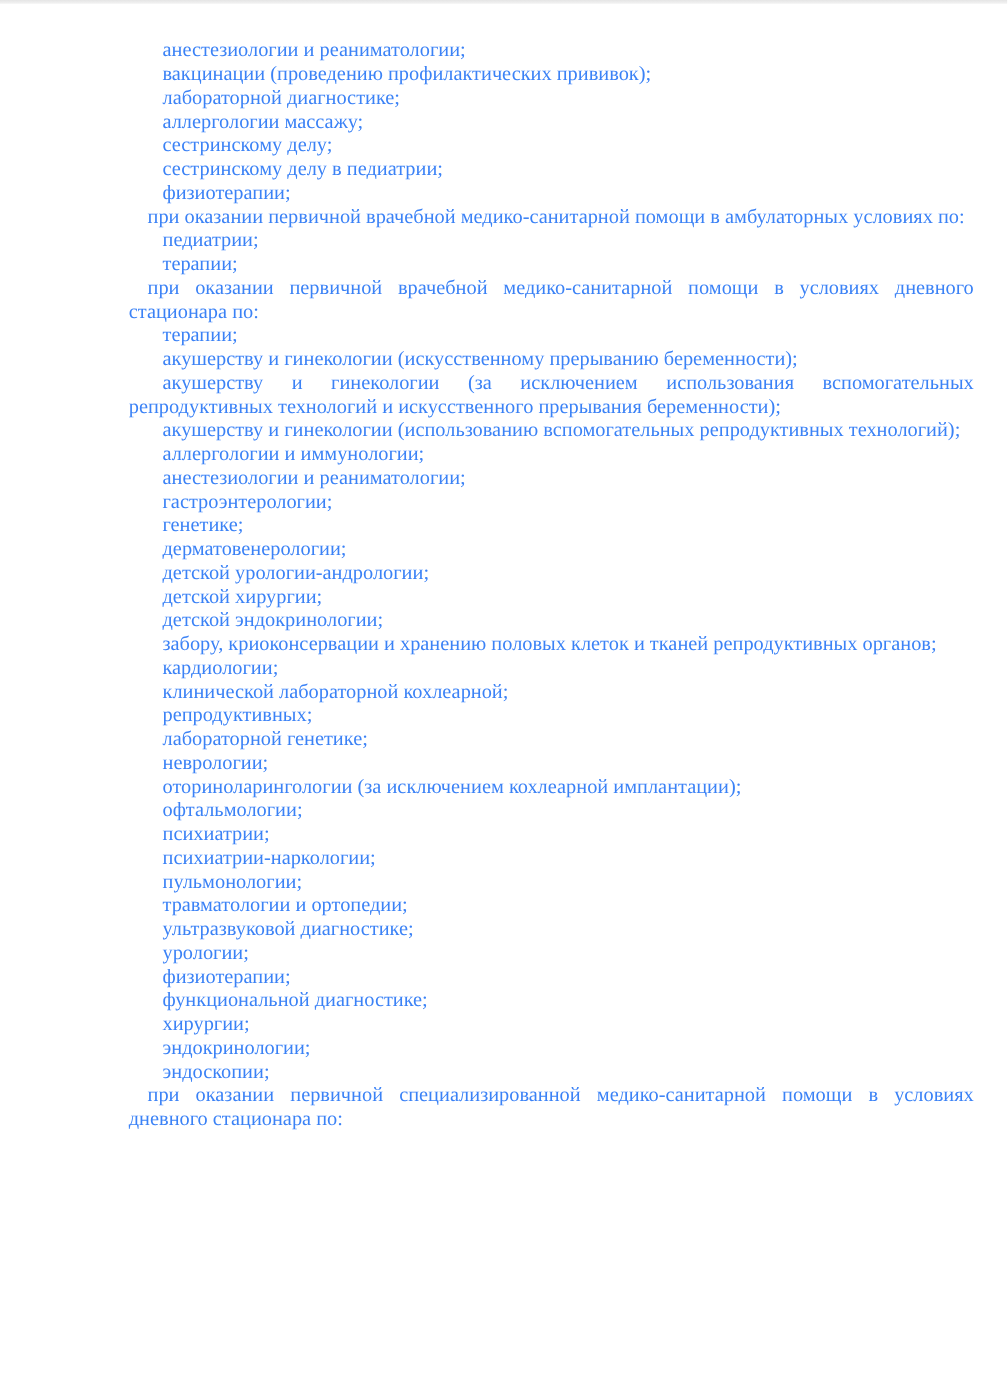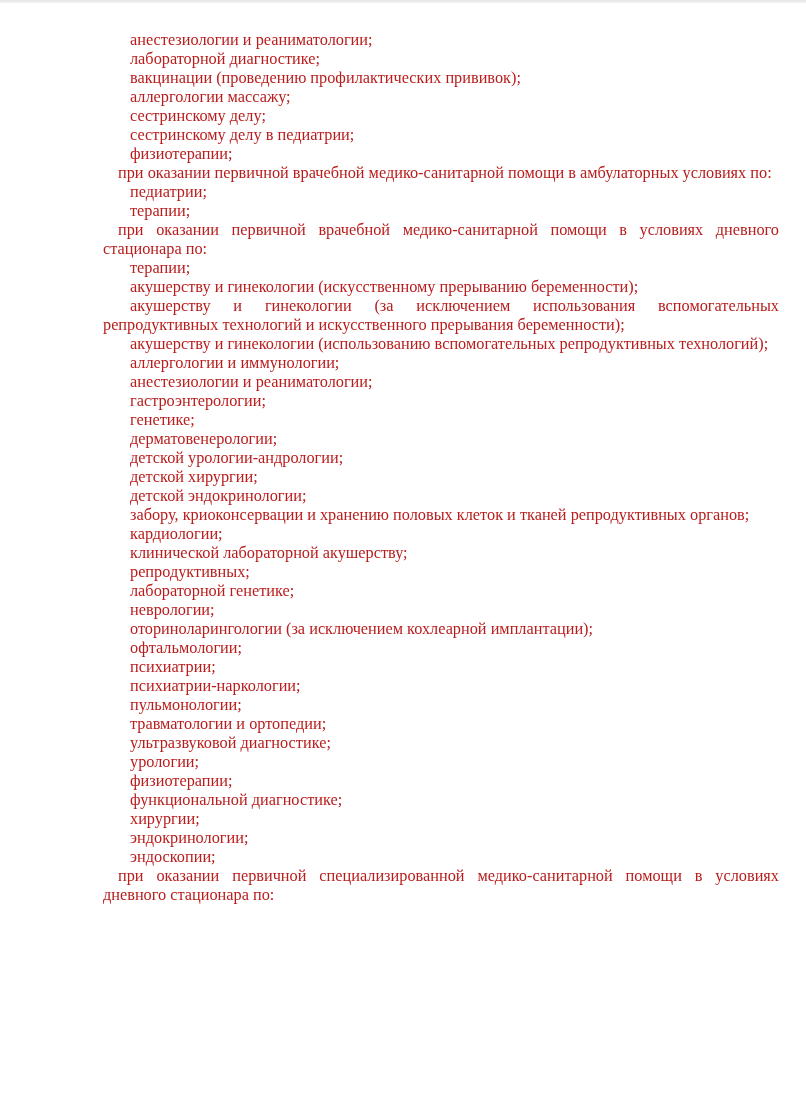--- a/index.html
+++ b/index.html
@@ -39,24 +39,24 @@
     hyphens: none;
   }
   p.para.item    { text-indent: 27px; }
   p.para.section { text-indent: 15px; }
 </style>
 </head>
 <body>
 
 <div class="page">
   <div class="top-edge" style="background: linear-gradient(rgb(229, 229, 229), rgb(243, 243, 243));"></div>
-  <div class="content" id="doc-content" style="color: #b91c1c;">
+  <div class="content" id="doc-content" style="color: #3b82f6;">
       <p class="para item">анестезиологии и реаниматологии;</p>
+      <p class="para item">вакцинации (проведению профилактических прививок);</p>
       <p class="para item">лабораторной диагностике;</p>
-      <p class="para item">вакцинации (проведению профилактических прививок);</p>
       <p class="para item">аллергологии массажу;</p>
       <p class="para item">сестринскому делу;</p>
       <p class="para item">сестринскому делу в педиатрии;</p>
       <p class="para item">физиотерапии;</p>
       <p class="para section">при оказании первичной врачебной медико-санитарной помощи в амбулаторных условиях по:</p>
       <p class="para item">педиатрии;</p>
       <p class="para item">терапии;</p>
       <p class="para section">при оказании первичной врачебной медико-санитарной помощи в условиях дневного стационара по:</p>
       <p class="para item">терапии;</p>
       <p class="para item">акушерству и гинекологии (искусственному прерыванию беременности);</p>
@@ -65,21 +65,21 @@
       <p class="para item">аллергологии и иммунологии;</p>
       <p class="para item">анестезиологии и реаниматологии;</p>
       <p class="para item">гастроэнтерологии;</p>
       <p class="para item">генетике;</p>
       <p class="para item">дерматовенерологии;</p>
       <p class="para item">детской урологии-андрологии;</p>
       <p class="para item">детской хирургии;</p>
       <p class="para item">детской эндокринологии;</p>
       <p class="para item">забору, криоконсервации и хранению половых клеток и тканей репродуктивных органов;</p>
       <p class="para item">кардиологии;</p>
-      <p class="para item">клинической лабораторной акушерству;</p>
+      <p class="para item">клинической лабораторной кохлеарной;</p>
       <p class="para item">репродуктивных;</p>
       <p class="para item">лабораторной генетике;</p>
       <p class="para item">неврологии;</p>
       <p class="para item">оториноларингологии (за исключением кохлеарной имплантации);</p>
       <p class="para item">офтальмологии;</p>
       <p class="para item">психиатрии;</p>
       <p class="para item">психиатрии-наркологии;</p>
       <p class="para item">пульмонологии;</p>
       <p class="para item">травматологии и ортопедии;</p>
       <p class="para item">ультразвуковой диагностике;</p>

